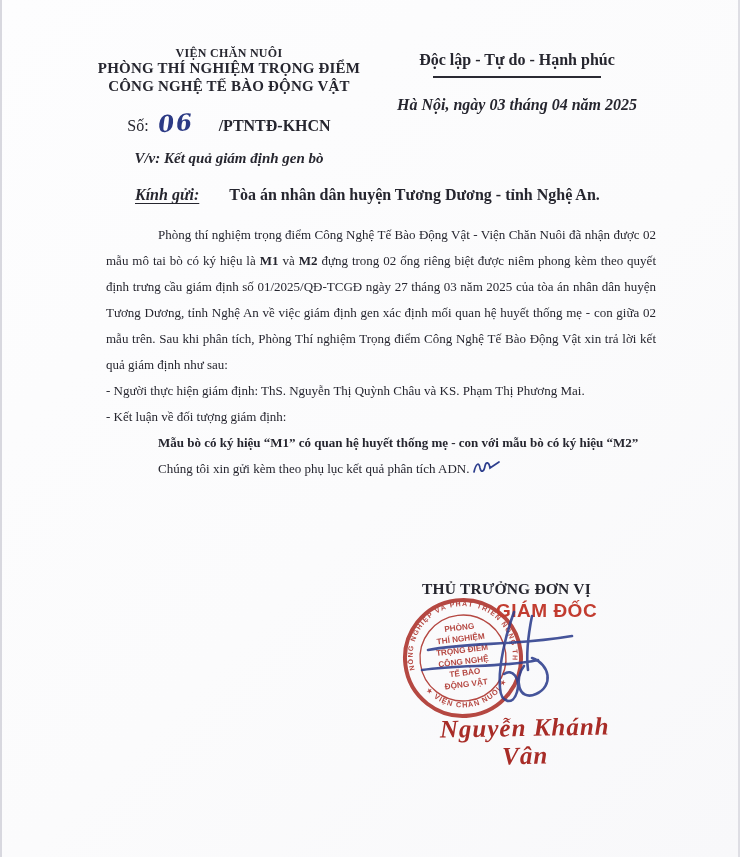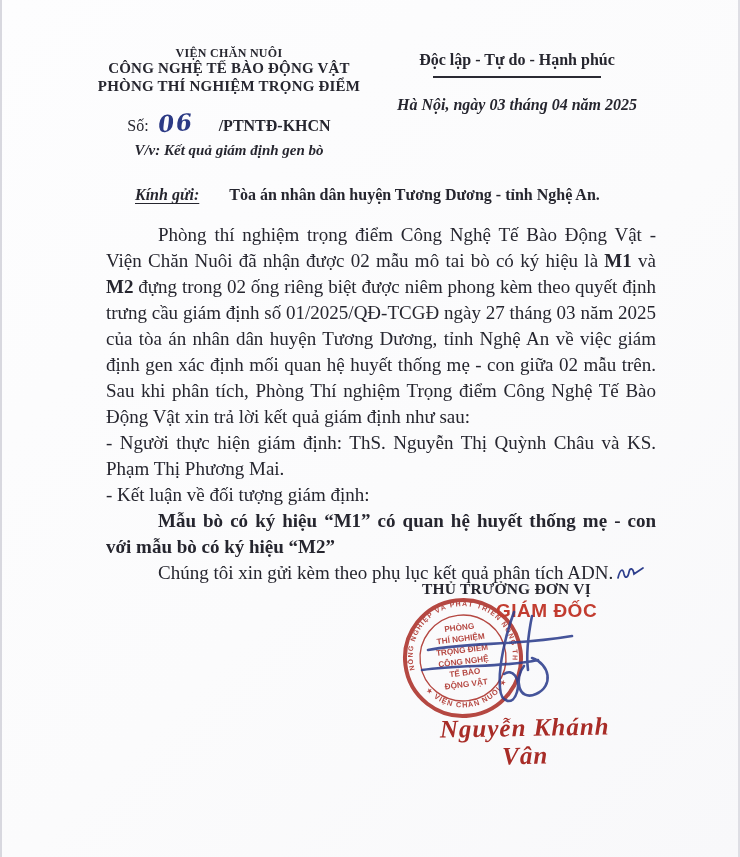--- a/index.html
+++ b/index.html
@@ -27,21 +27,21 @@
   .org-name{font-size:15px;font-weight:bold;letter-spacing:.2px;}
   .doc-number{margin-top:13px;font-size:16px;}
   .handwritten-no{
     display:inline-block;
     font-size:23px;font-style:italic;font-weight:bold;
     color:#2c3a85;transform:rotate(-4deg);
     padding:0 5px;letter-spacing:2px;
     font-family:"DejaVu Serif",serif;
   }
   .doc-suffix{font-weight:bold;margin-left:16px;}
-  .subject{margin-top:6px;font-size:15px;font-style:italic;font-weight:600;}
+  .subject{margin-top:14px;font-size:15px;font-style:italic;font-weight:600;}
 
   .header-right{
     position:absolute;left:352px;top:48px;width:326px;
     text-align:center;line-height:1.3;
   }
   .national-1{font-size:14.5px;font-weight:bold;letter-spacing:.2px;}
   .national-2{font-size:16px;font-weight:bold;margin-top:2px;}
   .national-rule{width:168px;height:2px;background:#2a2a33;margin:5px auto 0;}
   .date-line{margin-top:17px;font-size:16px;font-style:italic;font-weight:600;}
 
@@ -49,21 +49,21 @@
   .recipient-line{position:absolute;left:133px;top:186px;font-size:16px;}
   .recipient-label{
     font-weight:bold;font-style:italic;
     text-decoration:underline;text-underline-offset:3px;
   }
   .recipient-value{font-weight:bold;margin-left:26px;}
 
   
   .doc-body{
     position:absolute;left:104px;top:222px;width:550px;
-    font-size:19px;line-height:26px;
+    font-size:13px;line-height:26px;
   }
   .doc-body p{margin:0;}
   .justify{text-align:justify;}
   .indent{text-indent:52px;}
   .bold{font-weight:bold;}
   .closing-line{position:relative;}
   .paraph{vertical-align:-2px;margin-left:3px;}
 
   
   .footer-left{position:absolute;left:121px;top:584px;font-size:15px;line-height:1.45;}
@@ -91,22 +91,22 @@
   }
   .stamp-text{font-family:"Liberation Sans","DejaVu Sans",sans-serif;font-weight:bold;fill:#b03b35;}
 </style>
 </head>
 <body>
 
 <div class="page">
 
   <div class="header-left">
     <div class="org-parent">VIỆN CHĂN NUÔI</div>
+    <div class="org-name">PHÒNG THÍ NGHIỆM TRỌNG ĐIỂM</div>
     <div class="org-name">CÔNG NGHỆ TẾ BÀO ĐỘNG VẬT</div>
-    <div class="org-name">PHÒNG THÍ NGHIỆM TRỌNG ĐIỂM</div>
     <div class="doc-number">
       <span>Số:</span>
       <span class="handwritten-no">06</span>
       <span class="doc-suffix">/PTNTĐ-KHCN</span>
     </div>
     <div class="subject">V/v: Kết quả giám định gen bò</div>
   </div>
 
   <div class="header-right">
     <div class="national-2">Độc lập - Tự do - Hạnh phúc</div>

